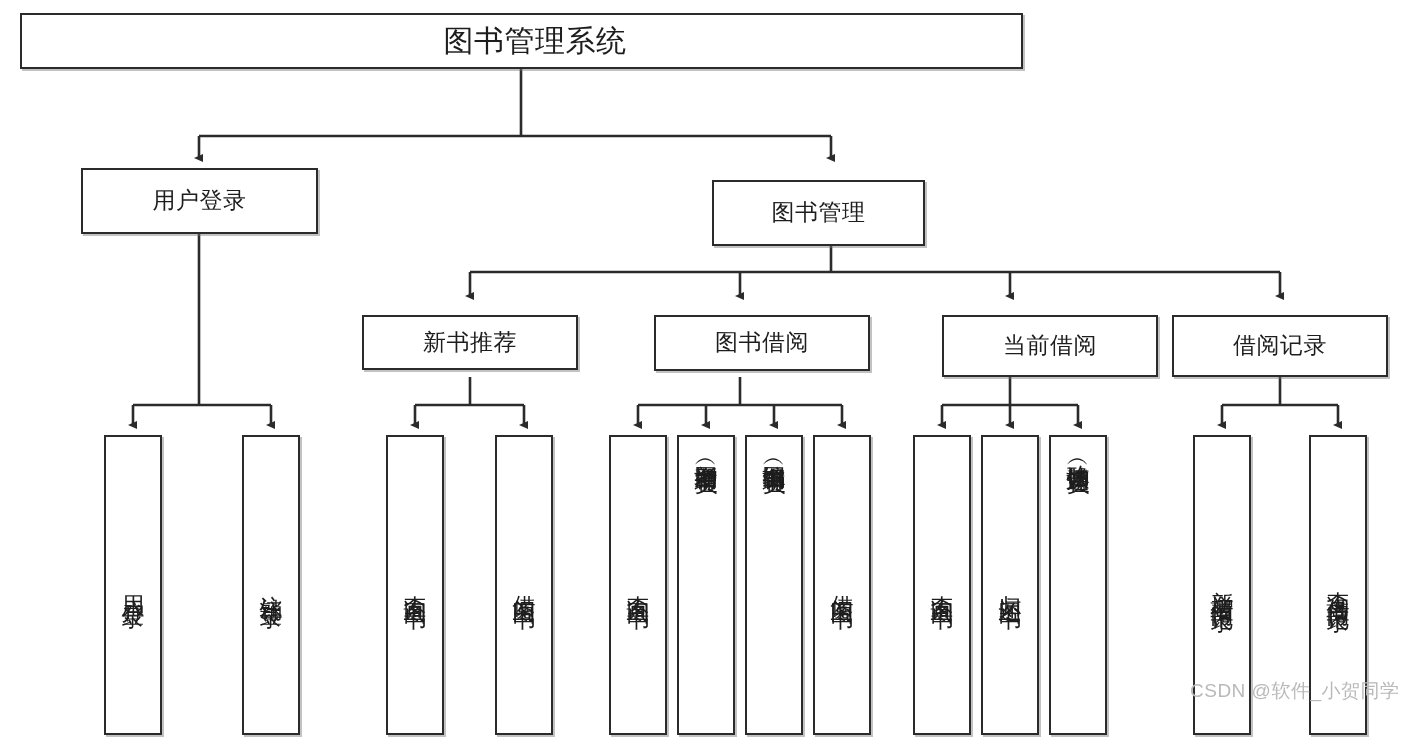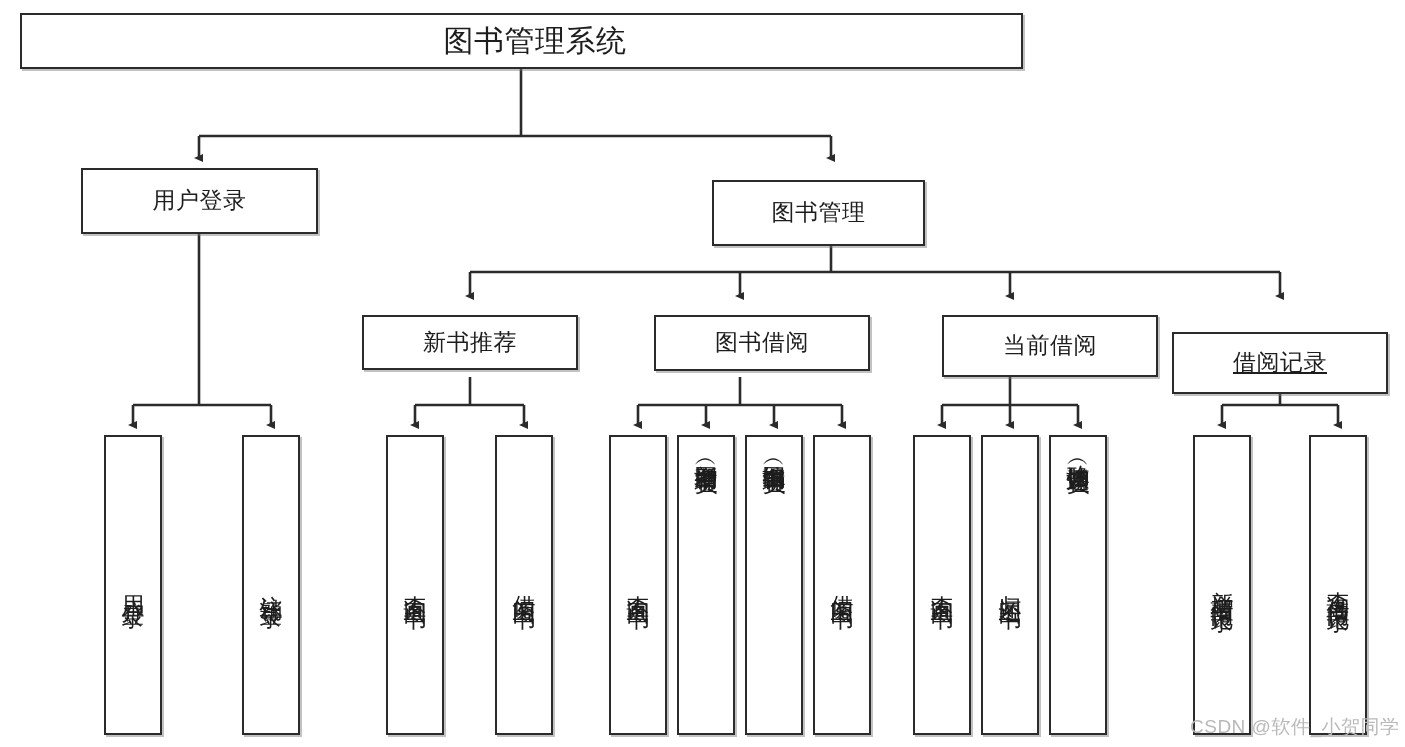--- a/index.html
+++ b/index.html
@@ -147,21 +147,21 @@
   </div>
 
   <div class="node h" style="left:632px; top:315px; width:216px; height:56px;margin-left:22px;">
     <span class="label">图书借阅</span>
   </div>
 
   <div class="node h" style="left:902px; top:315px; width:216px; height:62px;margin-left:40px;">
     <span class="label">当前借阅</span>
   </div>
 
-  <div class="node h" style="left:1172px; top:332px; width:216px; height:62px;text-decoration:underline;">
+  <div class="node h" style="left:1172px; top:315px; width:216px; height:62px;">
     <span class="label">借阅记录</span>
   </div>
 
   <div class="node v center" style="left:104px; top:435px; width:58px; height:300px;">
     <span class="label">用户登录</span>
   </div>
 
   <div class="node v center" style="left:242px; top:435px; width:58px; height:300px;">
     <span class="label">注销登录</span>
   </div>
@@ -203,15 +203,15 @@
   </div>
 
   <div class="node v center" style="left:1193px; top:435px; width:58px; height:300px;">
     <span class="label">新增借阅记录</span>
   </div>
 
   <div class="node v center" style="left:1309px; top:435px; width:58px; height:300px;">
     <span class="label">查询借阅记录</span>
   </div>
 
-  <div class="watermark" style="left:1190px; top:714px;">CSDN @软件_小贺同学</div>
+  <div class="watermark" style="left:1190px; top:678px;">CSDN @软件_小贺同学</div>
 
 </div>
 
 </body></html>

